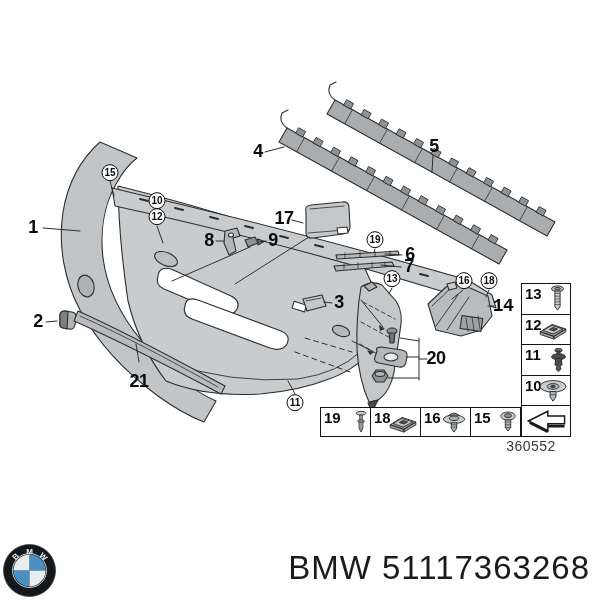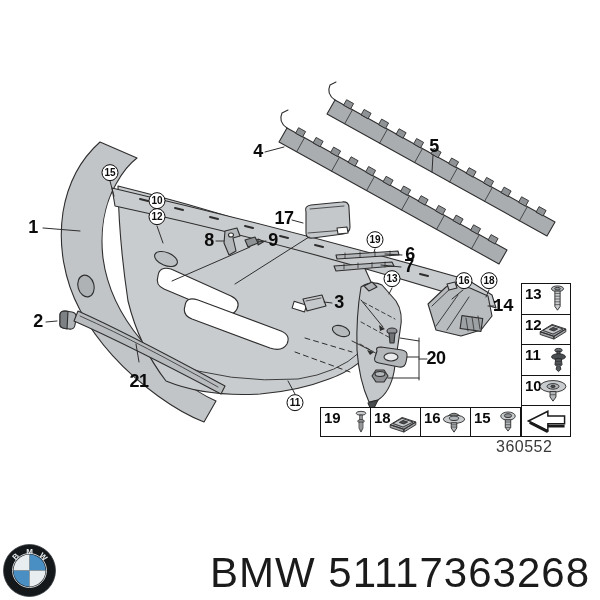--- a/index.html
+++ b/index.html
@@ -17,23 +17,23 @@
            background:#fff;box-sizing:border-box;}
   #legend-right .cell{position:relative;height:29.6px;border-top:1.3px solid #141414;}
   #legend-right .cell:first-child{border-top:none;}
   #legend-bottom{position:absolute;left:320px;top:407px;width:201px;height:30px;
            border:1.4px solid #141414;background:#fff;box-sizing:border-box;display:flex;}
   #legend-bottom .cell{position:relative;flex:1;border-left:1.3px solid #141414;}
   #legend-bottom .cell:first-child{border-left:none;}
   .cell .lbl{position:absolute;left:3px;top:1px;font-weight:bold;font-size:15px;color:#0b0b0b;}
   .cell .ic{position:absolute;right:2px;top:50%;transform:translateY(-50%);line-height:0;}
   .cell .ic.center{left:50%;right:auto;transform:translate(-50%,-50%);}
-  #drawing-number{position:absolute;left:496px;top:438px;width:70px;text-align:left;
-           font-size:16px;color:#3a3a3a;letter-spacing:0.5px;}
-  #part-number{position:absolute;right:10px;top:549px;font-size:42px;color:#1b1b1b;
+  #drawing-number{position:absolute;left:496px;top:438px;width:70px;text-align:center;
+           font-size:14px;color:#3a3a3a;letter-spacing:0.5px;}
+  #part-number{position:absolute;right:10px;top:549px;font-size:33px;color:#1b1b1b;
            letter-spacing:1px;font-weight:normal;}
   #logo{position:absolute;left:3px;top:544px;line-height:0;}
 </style>
 </head>
 <body>
 
 <div id="stage">
 
   <svg id="drawing" width="600" height="600" viewBox="0 0 600 600">
     <defs>

